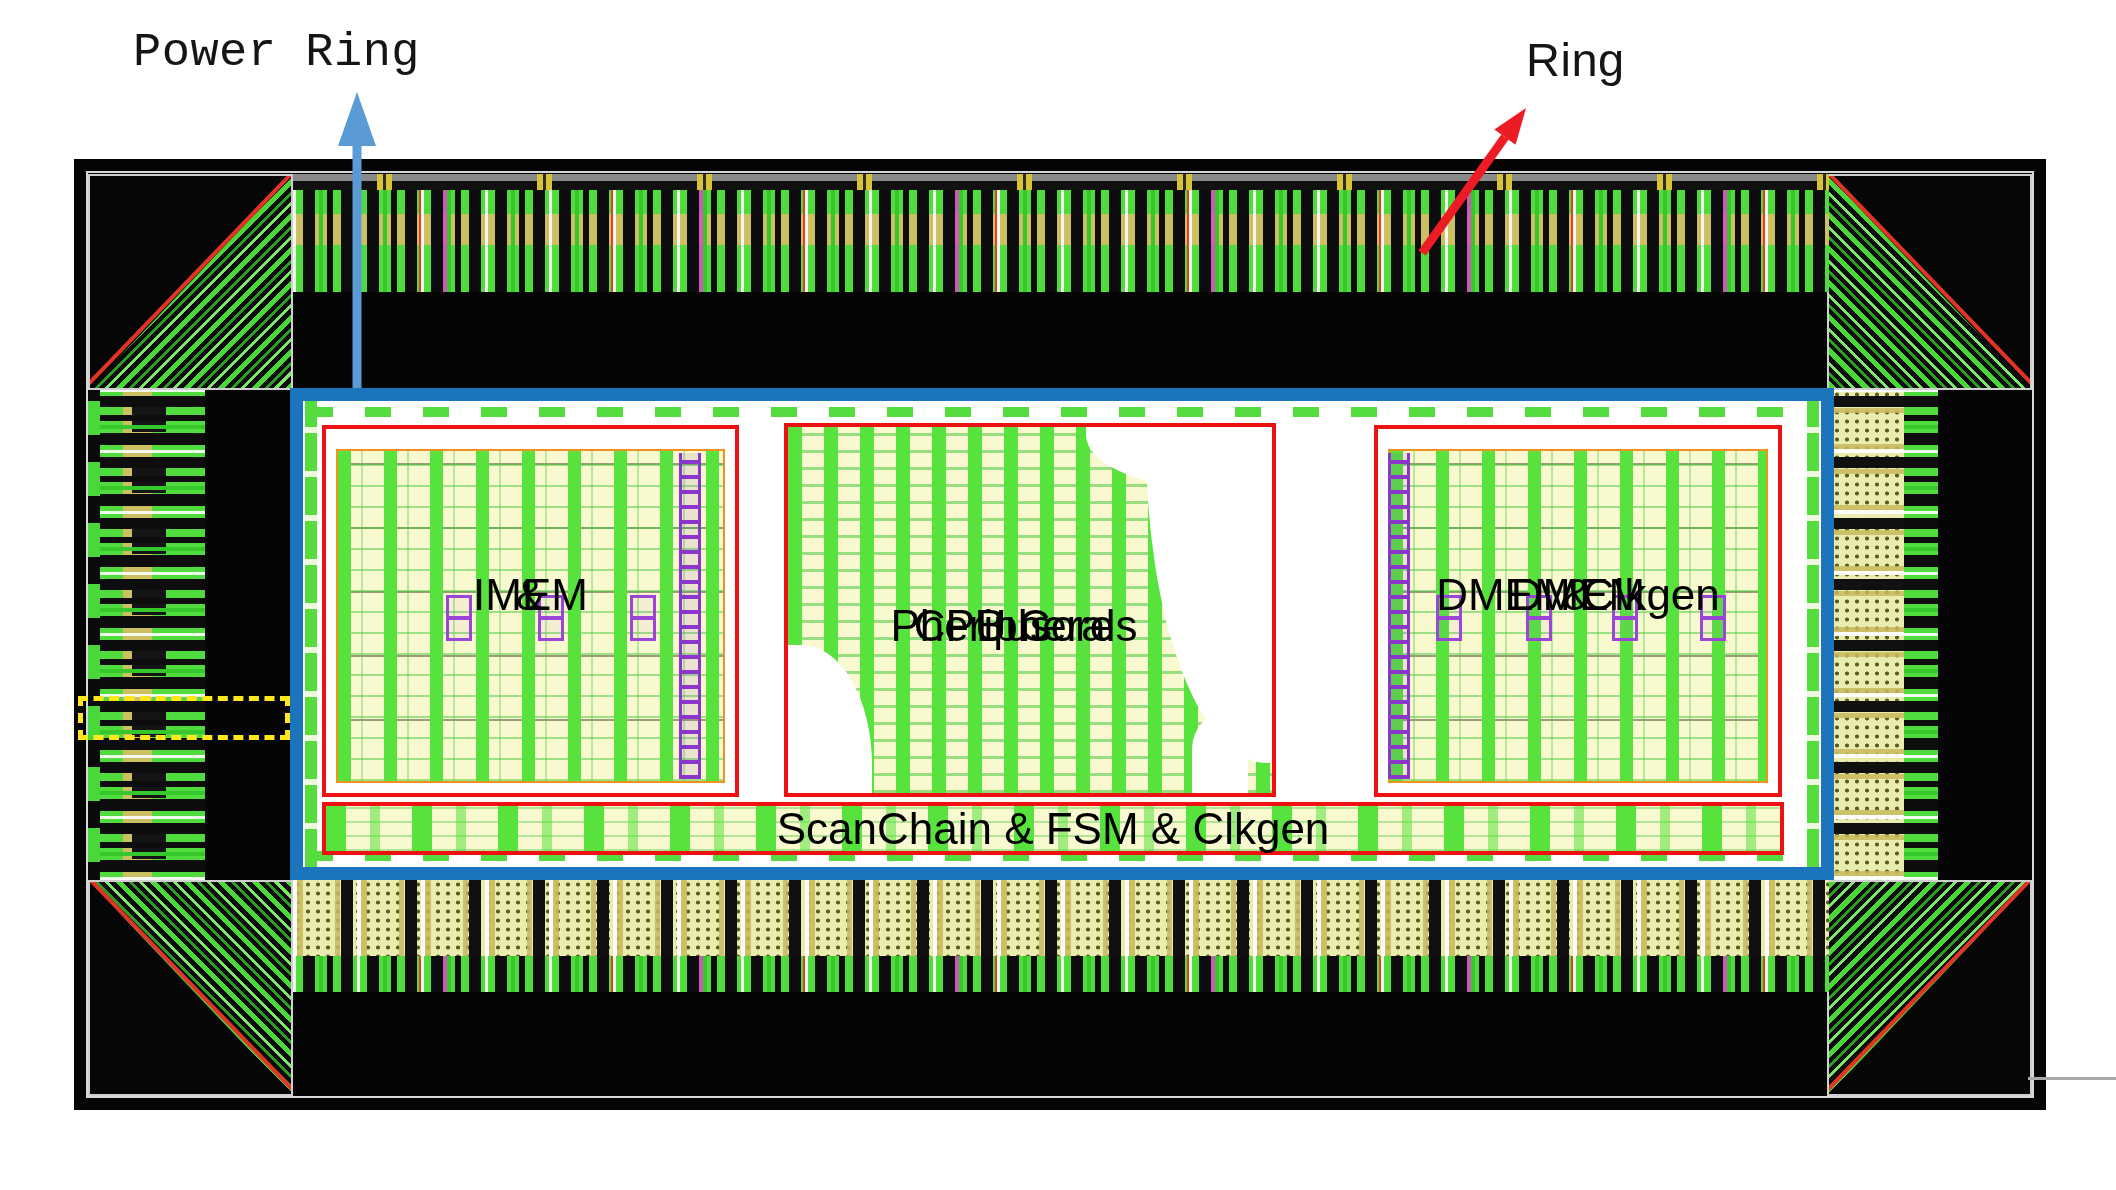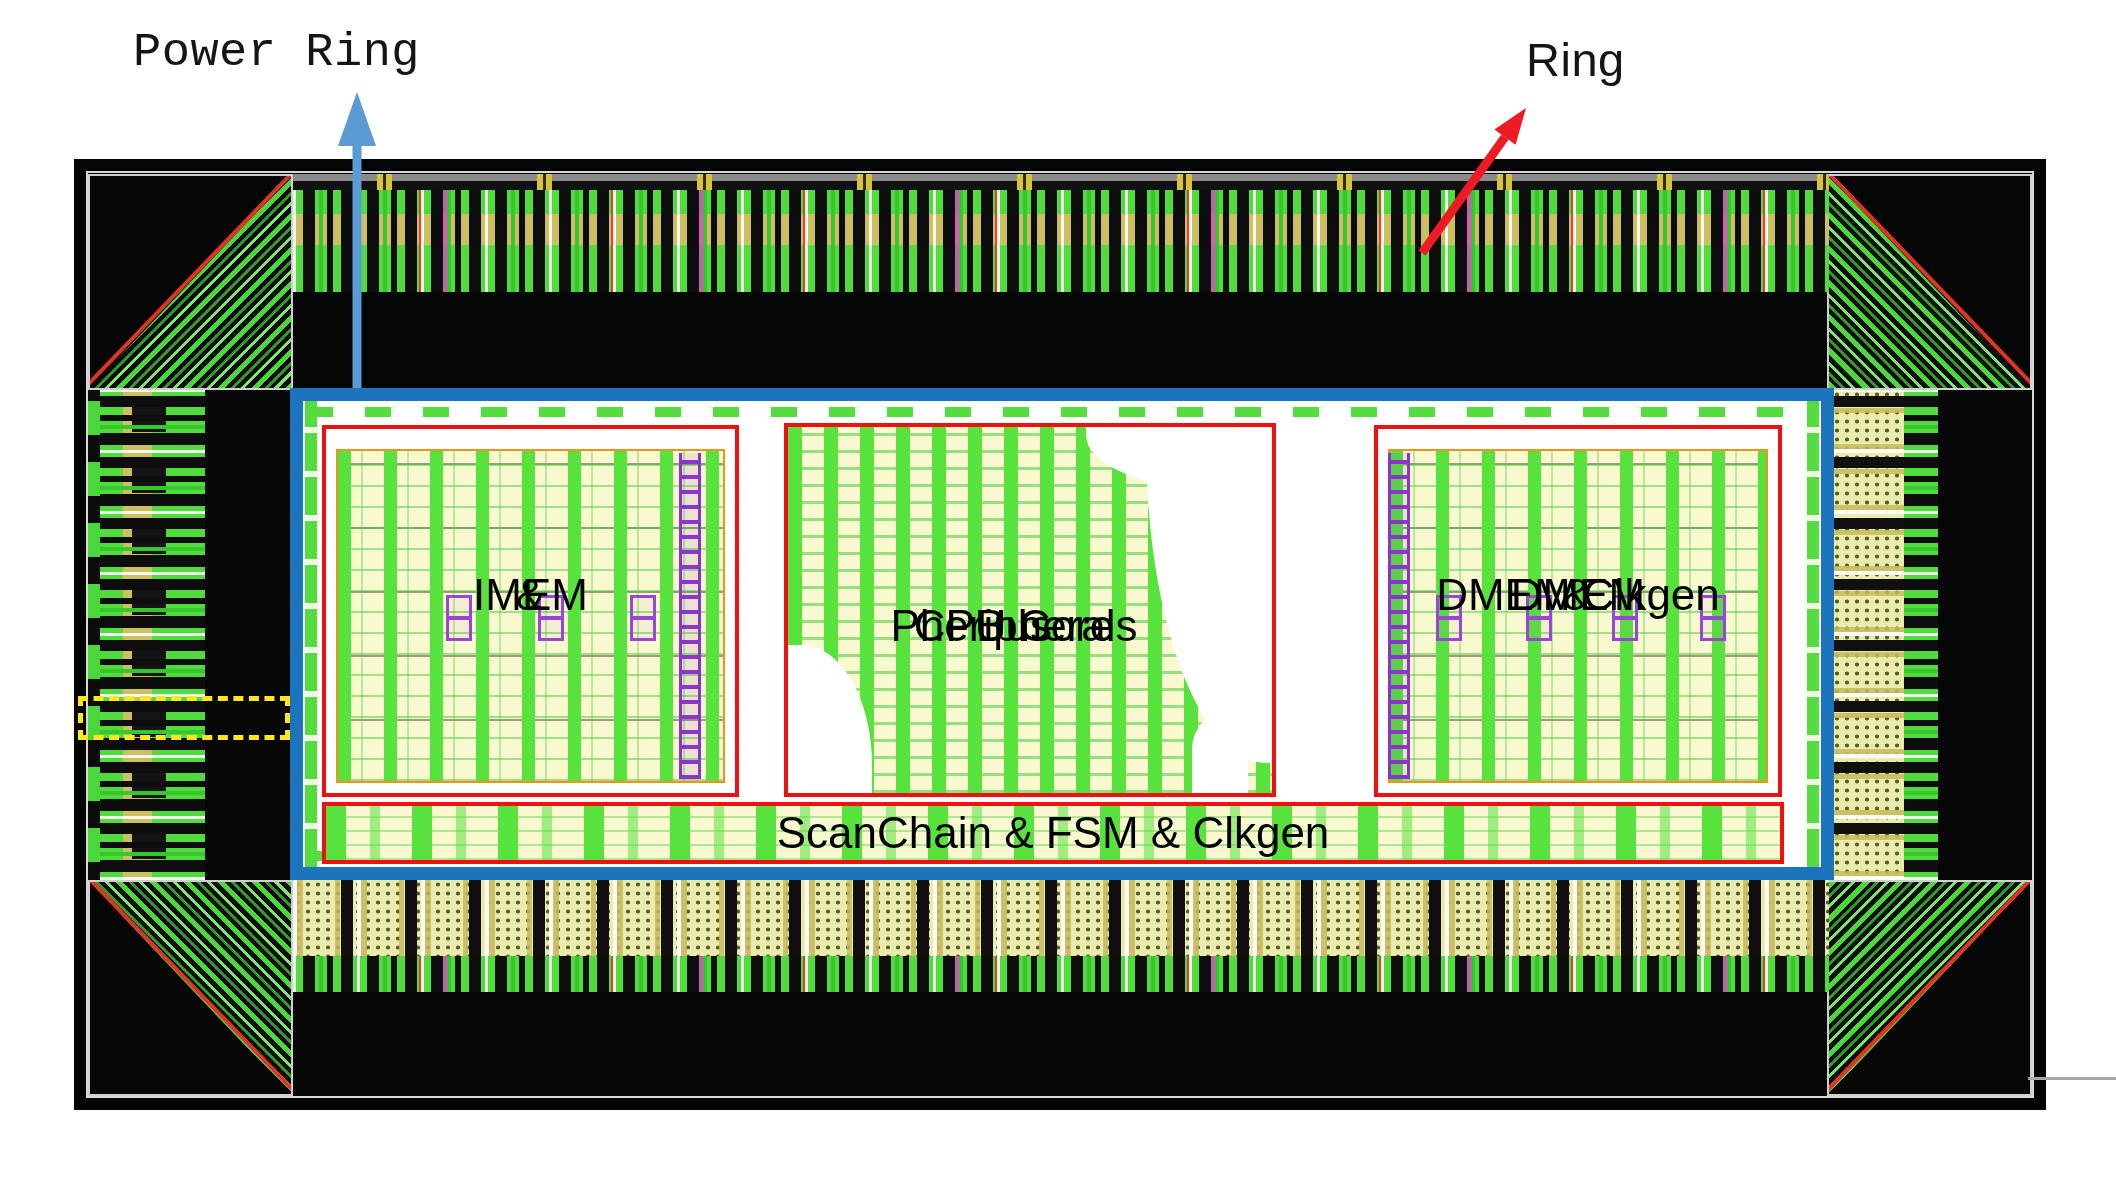--- a/index.html
+++ b/index.html
@@ -114,21 +114,21 @@
   .ring-inner::after { bottom:6px; }
   .vbar { top:0; bottom:0; width:12px;
     background:repeating-linear-gradient(0deg, #55dd3f 0 38px, #eef9df 38px 44px); }
   .vbar.l { left:2px; } .vbar.r { right:2px; }
 
   
   .block { border:4px solid #ee1111; background:#ffffff; z-index:4; }
   .block.imem { left:248px; top:266px; width:417px; height:372px; }
   .block.cpu  { left:710px; top:264px; width:492px; height:374px;text-decoration:underline; }
   .block.dmem { left:1300px; top:266px; width:408px; height:372px; }
-  .block.scan { left:248px; top:643px; width:1462px; height:62px; }
+  .block.scan { left:248px; top:643px; width:1462px; height:53px; }
 
   .macro { left:10px; right:10px; top:20px; bottom:10px; border:2px solid #f0931e;
     background-color:#f8f9cf;
     background-image:
       repeating-linear-gradient(90deg, #58e23d 0 13px, transparent 13px 46px),
       repeating-linear-gradient(0deg, rgba(70,200,60,.5) 0 2px, transparent 2px 21px),
       repeating-linear-gradient(90deg, rgba(70,200,60,.35) 0 2px, transparent 2px 23px),
       repeating-linear-gradient(0deg, transparent 0 60px, rgba(45,45,20,.45) 60px 62px, transparent 62px 64px); }
 
   .ladder { width:22px; top:24px; bottom:14px; z-index:5;

